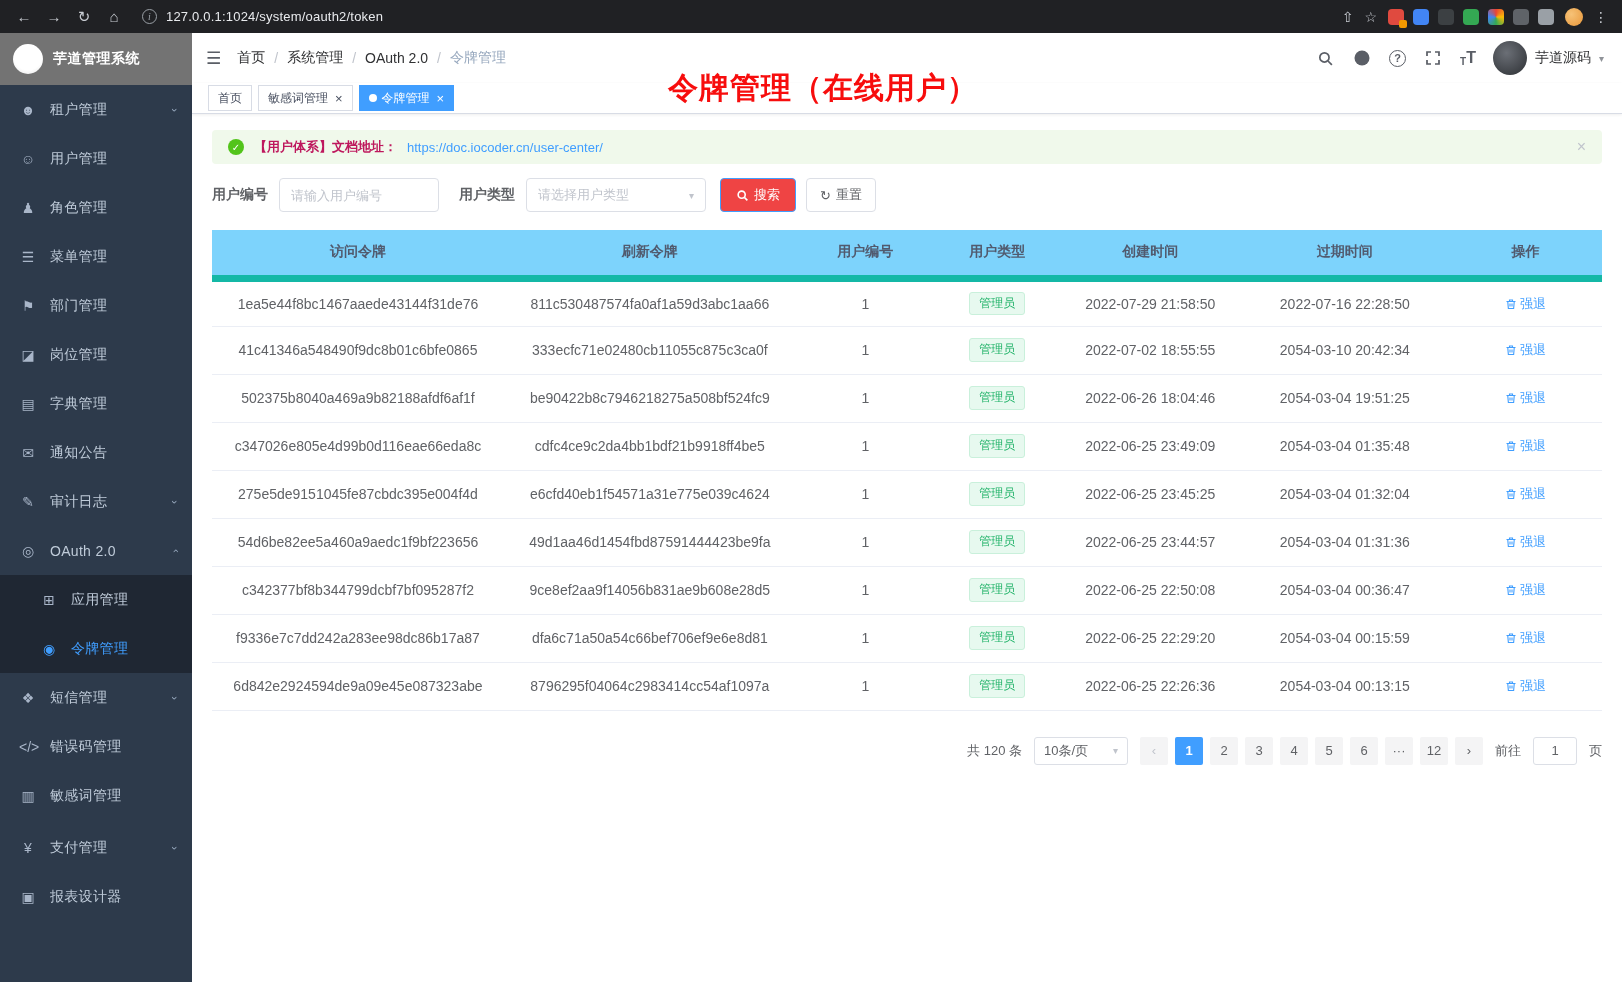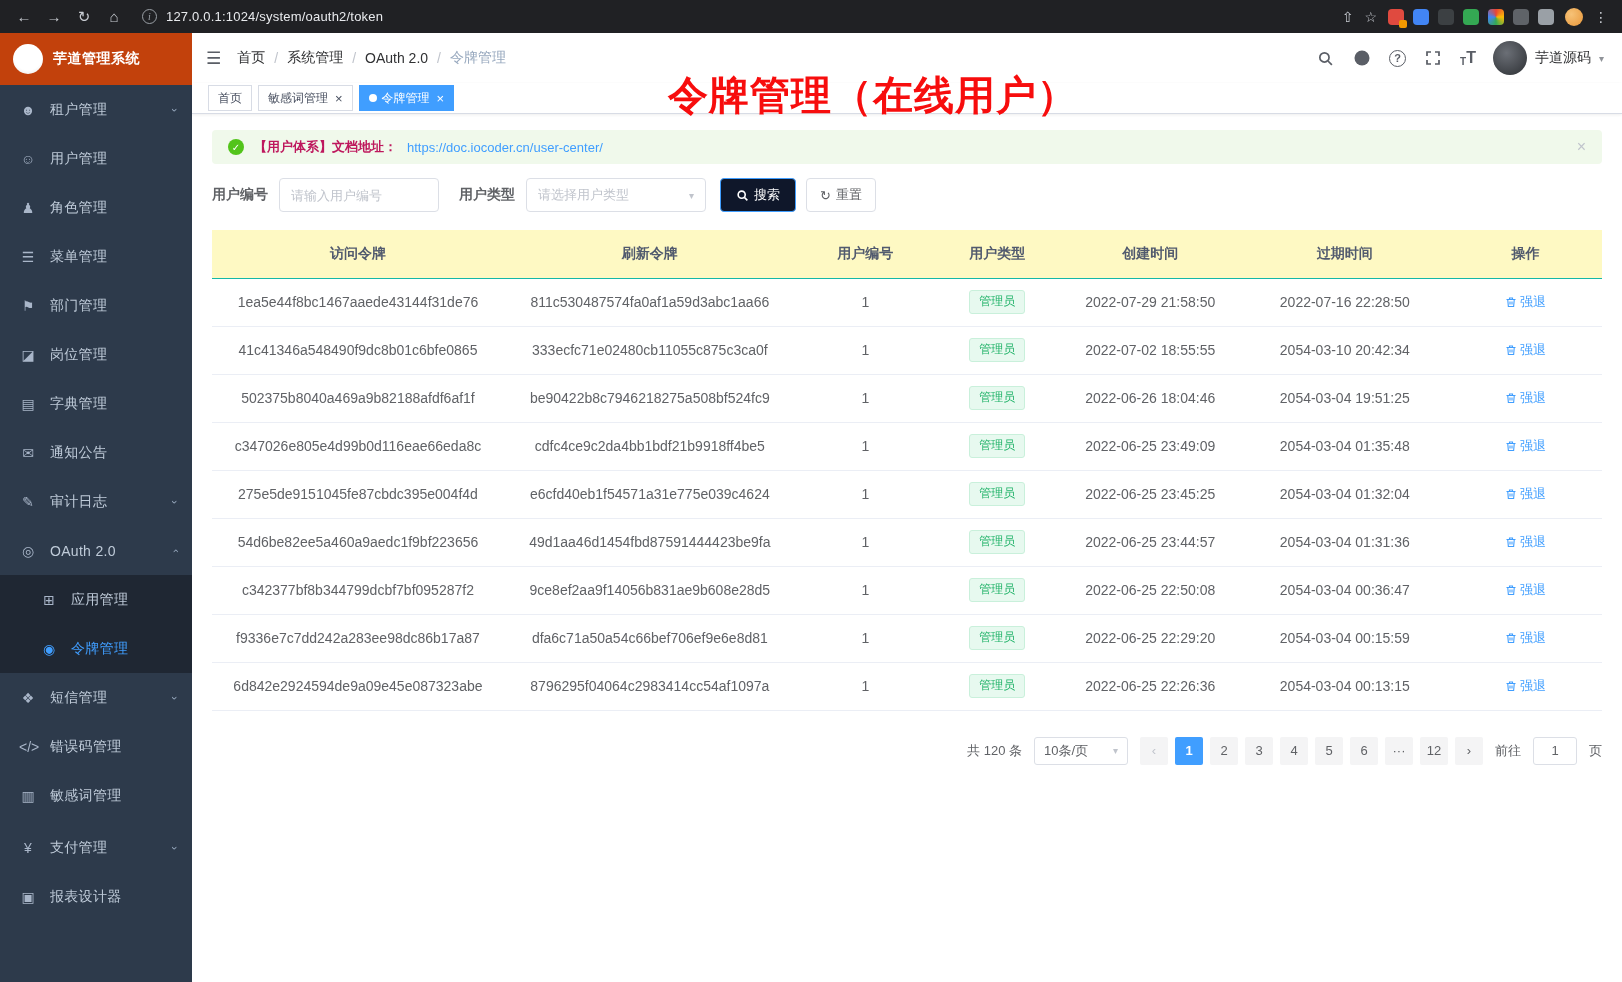--- a/index.html
+++ b/index.html
@@ -13,21 +13,21 @@
   .info-i{width:15px;height:15px;border:1px solid #9aa0a6;border-radius:50%;color:#9aa0a6;font-size:10px;font-style:italic;display:flex;align-items:center;justify-content:center;font-family:"Liberation Serif",serif}
   .url-text{color:#e8eaed;font-size:13px;letter-spacing:.2px}
   .b-right{display:flex;align-items:center;gap:11px;padding:0 4px}
   .b-ic{font-size:14px;color:#c7cbd1;cursor:pointer}
   .ext-dot{position:relative;width:16px;height:16px;border-radius:4px;display:inline-block;cursor:pointer}
   .ext-badge{position:absolute;right:-3px;bottom:-3px;min-width:8px;height:8px;background:#f29900;border-radius:2px;font-size:6px;color:#fff;text-align:center;line-height:8px}
   .b-avatar{width:18px;height:18px;border-radius:50%;background:radial-gradient(circle at 35% 35%,#f6c277,#e8973a);cursor:pointer}
 
   
   .sidebar{position:absolute;left:0;top:33px;bottom:0;width:192px;background:#2d3a4b;color:#bfcbd9;overflow:hidden}
-  .logo{height:52px;display:flex;align-items:center;gap:10px;padding:0 13px;background:#c2410c}
+  .logo{height:52px;display:flex;align-items:center;gap:10px;padding:0 13px;background:#737373}
   .logo-img{width:30px;height:30px;border-radius:50%;background:radial-gradient(circle at 50% 40%,#fff 60%,#e3e3e3);flex:none}
   .logo-title{color:#fff;font-size:14px;font-weight:700;letter-spacing:.5px}
   .menu-item{height:49px;display:flex;align-items:center;padding:0 14px 0 19px;font-size:14px;cursor:pointer;position:relative;white-space:nowrap}
   .menu-item .mi-icon{width:18px;margin-right:13px;text-align:center;color:#a9b6c9;font-size:14px;flex:none}
   .mi-label{letter-spacing:.3px}
   .menu-item .arrow{position:absolute;right:15px;font-size:11px;color:#97a8be;transform:rotate(90deg)}
   .menu-item .arrow.up{transform:rotate(-90deg)}
   .menu-item.sub{background:#1f2733;padding-left:40px}
   .menu-item.gap{margin-top:3px}
   .menu-item.active,.menu-item.active .mi-icon{color:#409eff}
@@ -64,41 +64,41 @@
   .alert-close{margin-left:auto;color:#c0c4cc;font-size:16px;cursor:pointer}
 
   .filter{display:flex;align-items:center;margin-top:14px;font-size:14px;color:#606266}
   .f-label{font-weight:700;margin-right:11px}
   .f-label.second{margin-left:20px}
   .f-input{width:160px;height:34px;border:1px solid #dcdfe6;border-radius:4px;padding:0 11px;font-size:13px;color:#606266;outline:none}
   .f-input::placeholder{color:#c0c4cc}
   .f-select{width:180px;height:34px;border:1px solid #dcdfe6;border-radius:4px;display:flex;align-items:center;justify-content:space-between;padding:0 11px;color:#c0c4cc;font-size:13px;cursor:pointer;background:#fff}
   .sel-arrow{color:#c0c4cc;font-size:10px}
   .btn{height:34px;border-radius:4px;font-size:13px;display:inline-flex;align-items:center;gap:5px;cursor:pointer}
-  .btn-search{background:#0f172a;color:#fff;border:1px solid #409eff;padding:0 15px;margin-left:14px}
+  .btn-search{background:#ef4444;color:#fff;border:1px solid #409eff;padding:0 15px;margin-left:14px}
   .btn-reset{background:#fff;color:#606266;border:1px solid #dcdfe6;padding:0 13px;margin-left:10px}
   .r-icon{font-size:13px}
 
   table.grid{margin-top:18px;width:100%;border-collapse:collapse;font-size:14px;table-layout:fixed}
-  .grid th{height:48px;background:#fef9c3;color:#515a6e;font-weight:700;text-align:center;font-size:14px}
+  .grid th{height:48px;background:#7dd3fc;color:#515a6e;font-weight:700;text-align:center;font-size:14px}
   .grid td{height:48px;border-bottom:1px solid #ebeef5;color:#606266;text-align:center;overflow:hidden;white-space:nowrap}
-  .grid tbody tr:first-child td{border-top:1px solid #14b8a6}
+  .grid tbody tr:first-child td{border-top:7px solid #14b8a6}
   .badge{display:inline-block;padding:3px 9px;background:#e7f9ef;color:#21b369;border:1px solid #c9f0db;border-radius:3px;font-size:12px;line-height:1.3}
   .action-link{color:#409eff;font-size:13px;display:inline-flex;align-items:center;gap:3px;cursor:pointer;text-decoration:none}
   .trash{flex:none}
 
   .pager{display:flex;align-items:center;justify-content:flex-end;margin-top:26px;gap:12px;font-size:13px;color:#606266}
   .size-select{width:94px;height:28px;border:1px solid #dcdfe6;border-radius:3px;display:flex;align-items:center;justify-content:space-between;padding:0 9px;color:#606266;cursor:pointer;background:#fff}
   .pages{display:flex;gap:7px;align-items:center}
   .pg-btn{min-width:28px;height:28px;background:#f4f4f5;border:none;border-radius:2px;display:flex;align-items:center;justify-content:center;color:#606266;font-size:13px;cursor:pointer;padding:0 4px;font-family:inherit}
   .pg-btn.active{background:#409eff;color:#fff;font-weight:700}
   .pg-btn.disabled{color:#c0c4cc;cursor:default}
   .goto-input{width:44px;height:28px;border:1px solid #dcdfe6;border-radius:3px;text-align:center;font-size:13px;color:#606266;outline:none}
 
-  .annotation{position:absolute;top:68px;left:668px;font-size:40px;font-weight:700;color:#f70d0d;letter-spacing:1px;z-index:50;pointer-events:none}
+  .annotation{position:absolute;top:68px;left:668px;font-size:30px;font-weight:700;color:#f70d0d;letter-spacing:1px;z-index:50;pointer-events:none}
 </style>
 </head>
 <body>
 
 <div class="screen">
 
   <div class="browser-bar">
     <span class="bnav">←</span>
     <span class="bnav">→</span>
     <span class="bnav">↻</span>

